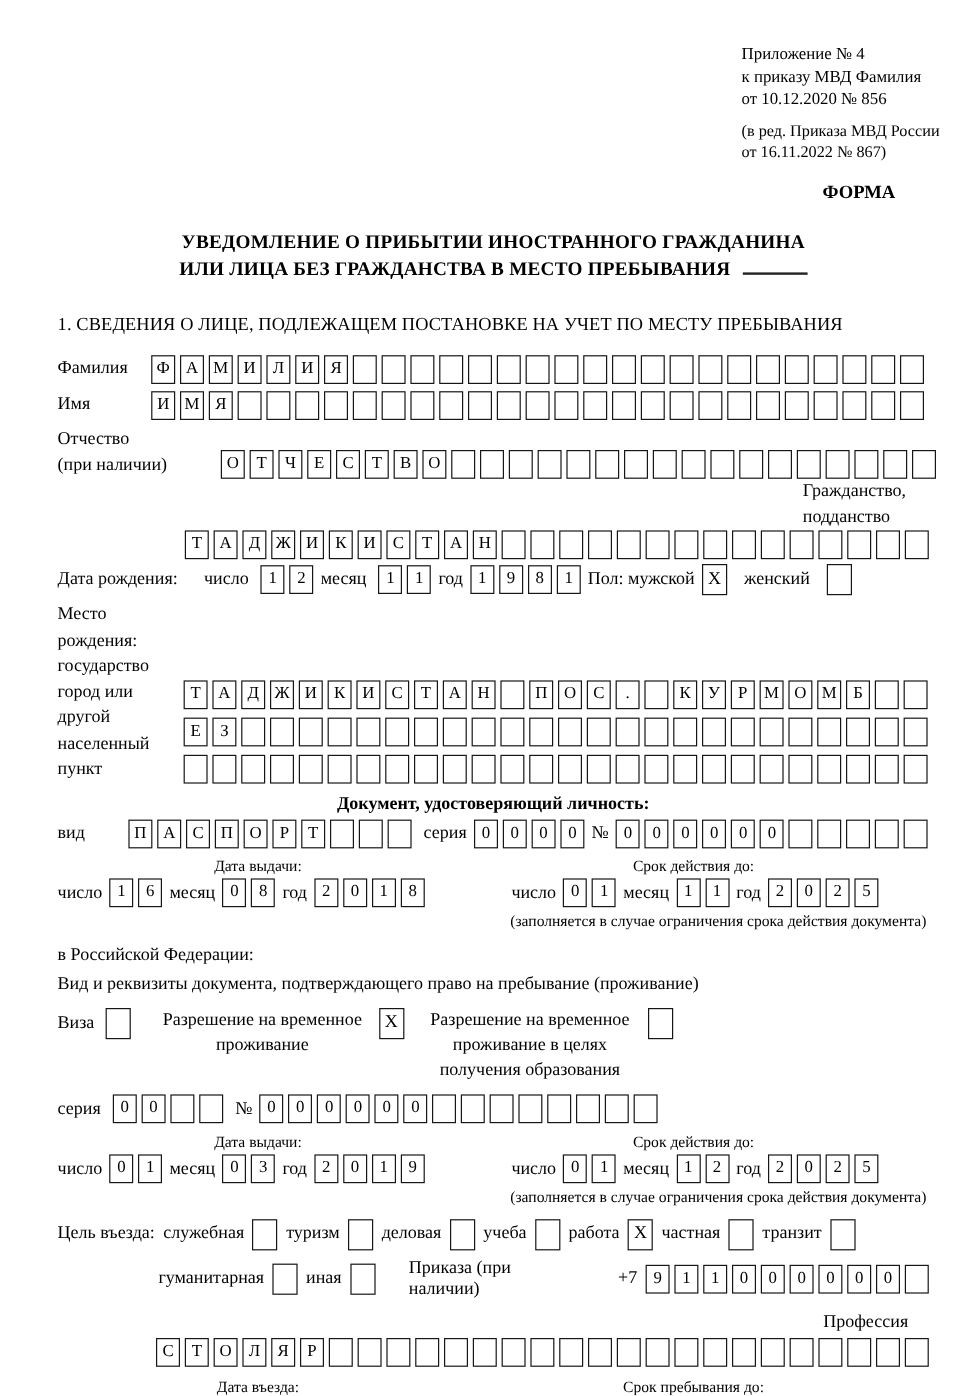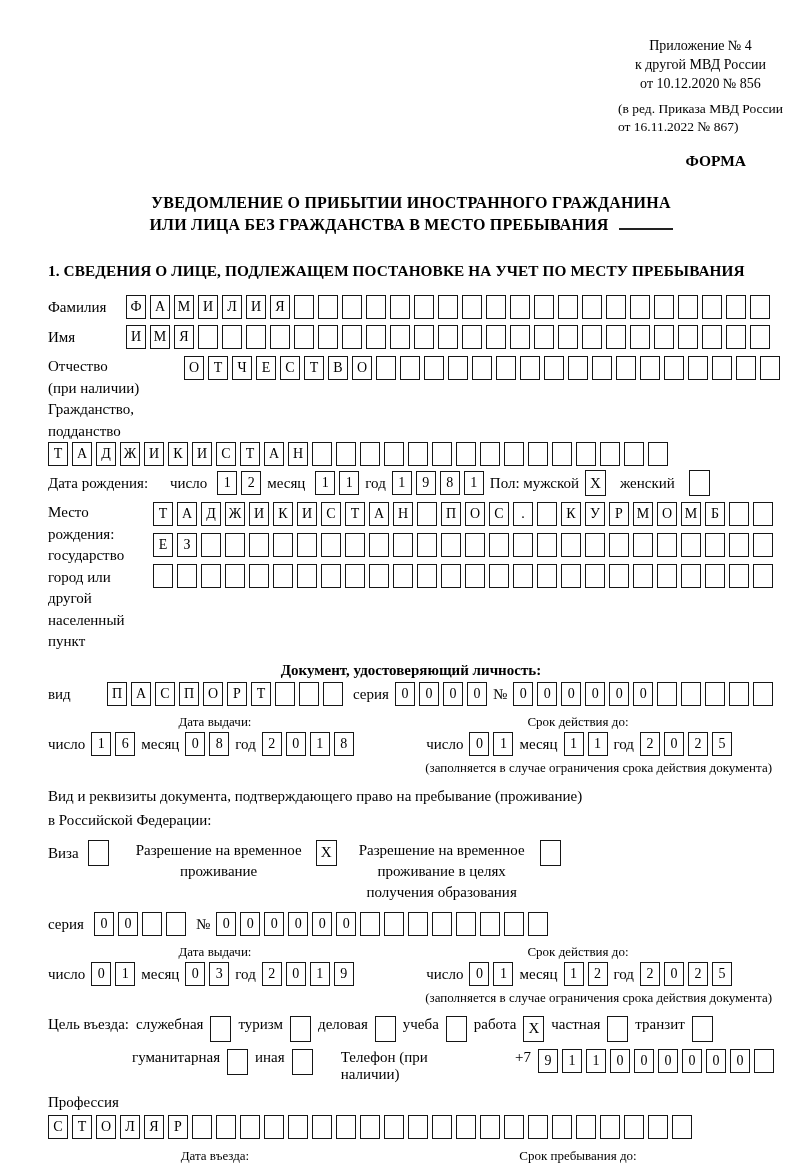--- a/index.html
+++ b/index.html
@@ -3,27 +3,27 @@
 <meta charset="utf-8">
 <style>
   html,body{margin:0;padding:0;background:#fff;}
   .page{
     width:800px;height:1163px;box-sizing:border-box;position:relative;
     padding:34px 26px 16px 48px;background:#fff;color:#000;
     font-family:"Liberation Serif","DejaVu Serif",serif;overflow:hidden;
   }
   .hdr{position:relative;height:152px;}
   .topblock{position:absolute;left:570px;top:2px;white-space:nowrap;}
-  .topblock .l1{font-size:14px;line-height:19px;text-align:center;}
+  .topblock .l1{font-size:14px;line-height:19px;}
   .topblock .l2{font-size:13.5px;line-height:18px;margin-top:7px;}
   .form-label{position:absolute;right:28px;top:118px;font-weight:bold;font-size:15.5px;}
   .title{text-align:center;font-weight:bold;font-size:16px;line-height:22px;margin-top:6px;letter-spacing:.2px;}
   .title-underline{display:inline-block;width:54px;border-bottom:2px solid #222;height:13px;margin-left:10px;}
-  .sec-heading{font-weight:bold;font-size:15.3px;margin-top:26px;letter-spacing:.1px;white-space:nowrap;}
-  .frow{display:flex;align-items:flex-start;}
+  .sec-heading{font-weight:normal;font-size:15.3px;margin-top:26px;letter-spacing:.1px;white-space:nowrap;}
+  .frow{display:flex;align-items:flex-end;}
   .lbl{font-size:15px;line-height:25px;flex:none;}
   .lblsm{font-size:15px;line-height:21.5px;flex:none;}
   .cells{display:flex;gap:4px;flex:none;}
   .cellstack{display:flex;flex-direction:column;gap:7px;}
   .cell{
     box-sizing:border-box;flex:none;width:20px;height:24px;border:1.8px solid #161616;
     display:flex;align-items:center;justify-content:center;font-size:14px;background:#fff;
   }
   .cb{width:21px;height:26px;font-size:15px;}
   .gap6{width:6px;flex:none;} .gap10{width:10px;flex:none;} .gap14{width:14px;flex:none;}
@@ -31,32 +31,32 @@
   .dheads .dh-left{width:46%;text-align:center;}
   .dheads .dh-right{width:54%;text-align:center;}
   .daterow{display:flex;margin-top:2px;align-items:center;}
   .dg{display:flex;align-items:center;gap:6px;}
   .dg-right{margin-left:auto;margin-right:42px;}
   .note-right{font-size:13px;text-align:right;margin-top:3px;padding-right:2px;}
   .intro{font-size:15px;line-height:24px;margin-top:8px;}
   .optrow{display:flex;align-items:flex-start;margin-top:8px;}
   .opt{display:flex;align-items:flex-start;gap:9px;}
   .optlines{font-size:15px;line-height:21px;text-align:center;}
-  .purp{display:flex;align-items:flex-start;gap:7px;margin-top:10px;font-size:15px;flex-wrap:nowrap;}
+  .purp{display:flex;align-items:center;gap:7px;margin-top:10px;font-size:15px;flex-wrap:nowrap;}
   .centered-bold{font-weight:bold;font-size:15px;text-align:center;margin-top:9px;}
 </style>
 </head>
 <body>
 
 <div class="page">
 
   <div class="hdr">
     <div class="topblock">
       <div class="l1">Приложение № 4</div>
-      <div class="l1">к другой МВД России</div>
+      <div class="l1">к приказу МВД Фамилия</div>
       <div class="l1">от 10.12.2020 № 856</div>
       <div class="l2">(в ред. Приказа МВД России</div>
       <div class="l2" style="margin-top:0;">от 16.11.2022 № 867)</div>
     </div>
     <div class="form-label">ФОРМА</div>
   </div>
 
   <div class="title">
     <div>УВЕДОМЛЕНИЕ О ПРИБЫТИИ ИНОСТРАННОГО ГРАЖДАНИНА</div>
     <div>
@@ -325,21 +325,21 @@
           <span class="cell"></span>
           <span class="cell"></span>
           <span class="cell"></span>
           <span class="cell"></span>
         </div>
     </div>
   </div>
 
   <div class="centered-bold">Документ, удостоверяющий личность:</div>
 
-  <div class="frow" style="margin-top:3px;align-items:flex-start;">
+  <div class="frow" style="margin-top:3px;align-items:flex-end;">
     <div class="lbl" style="width:59px;">вид</div>
     <div class="cells">
         <span class="cell">П</span>
         <span class="cell">А</span>
         <span class="cell">С</span>
         <span class="cell">П</span>
         <span class="cell">О</span>
         <span class="cell">Р</span>
         <span class="cell">Т</span>
         <span class="cell"></span>
@@ -413,22 +413,22 @@
           <span class="cell">2</span>
           <span class="cell">0</span>
           <span class="cell">2</span>
           <span class="cell">5</span>
         </div>
     </div>
   </div>
   <div class="note-right">(заполняется в случае ограничения срока действия документа)</div>
 
   <div class="intro">
+    <div>в Российской Федерации:</div>
     <div>Вид и реквизиты документа, подтверждающего право на пребывание (проживание)</div>
-    <div>в Российской Федерации:</div>
   </div>
 
   <div class="optrow">
     <div class="opt">
       <span class="optlines" style="line-height:26px;">Виза</span>
       <span class="cell cb"></span>
     </div>
     <div class="opt" style="margin-left:22px;">
       <span class="optlines" style="width:176px;">
         <span>Разрешение на временное</span><br>
@@ -538,21 +538,21 @@
     <span class="cell cb"></span>
     <span>транзит</span>
     <span class="cell cb"></span>
   </div>
   <div class="purp" style="margin-left:84px;margin-top:7px;">
     <span>гуманитарная</span>
     <span class="cell cb"></span>
     <span>иная</span>
     <span class="cell cb"></span>
     <span class="gap14"></span>
-    <span>Телефон (при наличии)</span>
+    <span>Приказа (при наличии)</span>
     <span class="gap14"></span>
     <span>+7</span>
     <div class="cells">
         <span class="cell">9</span>
         <span class="cell">1</span>
         <span class="cell">1</span>
         <span class="cell">0</span>
         <span class="cell">0</span>
         <span class="cell">0</span>
         <span class="cell">0</span>

